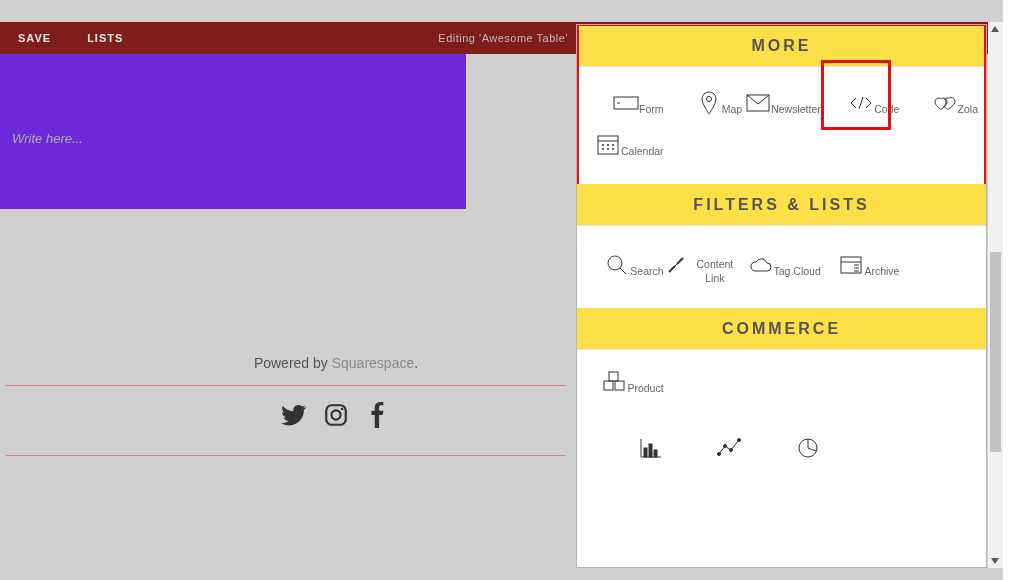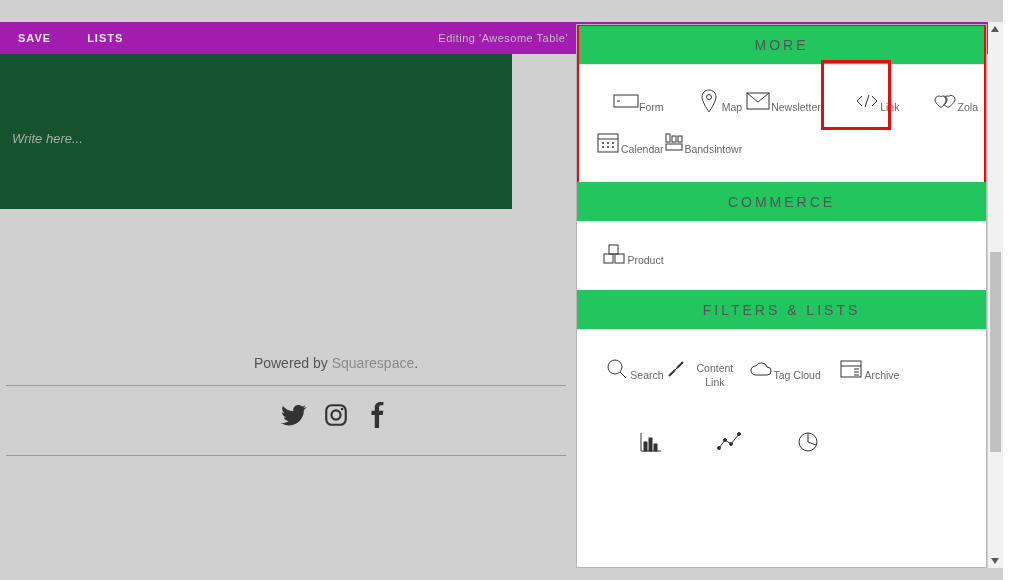--- a/index.html
+++ b/index.html
@@ -1,49 +1,49 @@
 <!DOCTYPE html>
 <html><head>
 <meta charset="utf-8">
 <style>
   * { box-sizing: border-box; margin: 0; padding: 0; }
   html, body { width: 1020px; height: 580px; overflow: hidden; font-family: "Helvetica Neue", Arial, sans-serif; background: #d0d0d0; }
   .canvas { position: relative; width: 1020px; height: 580px; background: #d0d0d0; }
   .page-bar-top { position: absolute; top: 0; left: 0; width: 988px; height: 22px; background: #d0d0d0; }
   .editor-bar {
     position: absolute; top: 22px; left: 0; width: 988px; height: 32px;
-    background: #a21caf; color: #e5e5e5; font-size: 11px; letter-spacing: 1px;
+    background: #7f1d1d; color: #e5e5e5; font-size: 11px; letter-spacing: 1px;
     display: flex; align-items: center;
   }
   .editor-bar .btn { padding: 0 18px; font-weight: 700; cursor: pointer; }
   .editor-bar .status { margin-left: auto; padding-right: 420px; color: #bdbdbd; font-weight: 400; letter-spacing: 0.5px; }
   .editor-body {
-    position: absolute; top: 54px; left: 0; width: 512px; height: 155px; background: #14532d;
+    position: absolute; top: 54px; left: 0; width: 466px; height: 155px; background: #6d28d9;
   }
   .editor-body .placeholder { position: absolute; top: 77px; left: 12px; color: #adadad; font-size: 13px; font-style: italic; }
   .page-footer {
     position: absolute; top: 209px; left: 0; width: 672px; height: 370px; background: #d0d0d0;
   }
   .powered { position: absolute; top: 146px; width: 100%; text-align: center; color: #555; font-size: 14px; }
   .powered .brand { color: #8a8a8a; }
   .red-line { position: absolute; left: 6px; width: 560px; height: 1px; background: #d44; opacity: .6; }
   .red-line.l1 { top: 176px; }
   .red-line.l2 { top: 246px; }
   .social-row { position: absolute; top: 193px; width: 100%; display: flex; justify-content: center; gap: 16px; }
   .social-row svg { width: 26px; height: 26px; fill: #333; }
 
   
   .side-panel {
     position: absolute; top: 24px; left: 576px; width: 411px; height: 544px;
     background: #fff; border: 1px solid #b5b5b5; overflow-y: auto;
   }
   .side-panel::-webkit-scrollbar { width: 10px; }
   .panel-header {
-    text-align: center; font-size: 14px; letter-spacing: 3px; color: #555;
-    padding: 12px 0 11px; background: #22c55e; border-bottom: 1px solid #e4e4e4; font-weight: 400;
+    text-align: center; font-size: 16px; letter-spacing: 3px; color: #555;
+    padding: 12px 0 11px; background: #fde047; border-bottom: 1px solid #e4e4e4; font-weight: 700;
   }
   .section { position: relative; }
   .grid {
     display: grid; grid-template-columns: repeat(5, 1fr); gap: 6px 0;
     padding: 14px 8px 18px;
   }
   .cell {
     display: flex; align-items: center; justify-content: flex-end;
     cursor: pointer; padding: 4px 0; min-width: 76px;
   }
@@ -136,21 +136,21 @@
           <div class="lbl">Newsletter</div>
         </div>
         <div class="cell">
           <div class="ico">
               <svg width="26" height="18" viewBox="0 0 26 18">
                 <polyline points="8,4 3,9 8,14"></polyline>
                 <polyline points="18,4 23,9 18,14"></polyline>
                 <line x1="15" y1="3" x2="11" y2="15"></line>
               </svg>
             </div>
-          <div class="lbl">Link</div>
+          <div class="lbl">Code</div>
         </div>
         <div class="cell">
           <div class="ico">
               <svg width="26" height="18" viewBox="0 0 26 18">
                 <path d="M7 4c-2 0-4 1.5-4 4 0 3 4 6 6 7.5C11 14 15 11 15 8c0-2.5-2-4-4-4-1.3 0-2 .8-2 .8S8.3 4 7 4z"></path>
                 <path d="M15 4c-1 0-1.8.5-2.3 1 .8.8 1.3 1.9 1.3 3 0 1.6-1 3.2-2.2 4.5 1.8 1.6 4.2 3 4.2 3s7-4.5 7-8c0-2.5-2-4-4-4-1.3 0-2 .8-2 .8S16.3 4 15 4z"></path>
               </svg>
             </div>
           <div class="lbl">Zola</div>
         </div>
@@ -162,47 +162,20 @@
                 <circle cx="6" cy="12" r="0.6" fill="#333"></circle>
                 <circle cx="11" cy="12" r="0.6" fill="#333"></circle>
                 <circle cx="16" cy="12" r="0.6" fill="#333"></circle>
                 <circle cx="6" cy="16" r="0.6" fill="#333"></circle>
                 <circle cx="11" cy="16" r="0.6" fill="#333"></circle>
                 <circle cx="16" cy="16" r="0.6" fill="#333"></circle>
               </svg>
             </div>
           <div class="lbl">Calendar</div>
         </div>
-        <div class="cell">
-          <div class="ico">
-              <svg width="20" height="20" viewBox="0 0 20 20">
-                <rect x="2" y="12" width="16" height="6"></rect>
-                <rect x="2" y="2" width="4" height="8"></rect>
-                <rect x="8" y="4" width="4" height="6"></rect>
-                <rect x="14" y="4" width="4" height="6"></rect>
-              </svg>
-            </div>
-          <div class="lbl">Bandsintowr</div>
-        </div>
-      </div>
-    </div>
-
-    <div class="section">
-      <div class="panel-header">COMMERCE</div>
-      <div class="grid">
-        <div class="cell">
-          <div class="ico">
-              <svg width="22" height="20" viewBox="0 0 22 20">
-                <rect x="6" y="1" width="9" height="9"></rect>
-                <rect x="1" y="10" width="9" height="9"></rect>
-                <rect x="12" y="10" width="9" height="9"></rect>
-              </svg>
-            </div>
-          <div class="lbl">Product</div>
-        </div>
       </div>
     </div>
 
     <div class="section">
       <div class="panel-header">FILTERS &amp; LISTS</div>
       <div class="grid">
         <div class="cell">
           <div class="ico">
               <svg width="22" height="22" viewBox="0 0 22 22">
                 <circle cx="9" cy="9" r="7"></circle>
@@ -238,20 +211,36 @@
                 <line x1="14" y1="13" x2="19" y2="13"></line>
                 <line x1="14" y1="16" x2="19" y2="16"></line>
               </svg>
             </div>
           <div class="lbl">Archive</div>
         </div>
       </div>
     </div>
 
     <div class="section">
+      <div class="panel-header">COMMERCE</div>
+      <div class="grid">
+        <div class="cell">
+          <div class="ico">
+              <svg width="22" height="20" viewBox="0 0 22 20">
+                <rect x="6" y="1" width="9" height="9"></rect>
+                <rect x="1" y="10" width="9" height="9"></rect>
+                <rect x="12" y="10" width="9" height="9"></rect>
+              </svg>
+            </div>
+          <div class="lbl">Product</div>
+        </div>
+      </div>
+    </div>
+
+    <div class="section">
       <div class="grid">
         <div class="cell">
           <div class="ico">
               <svg width="22" height="20" viewBox="0 0 22 20">
                 <line x1="1" y1="19" x2="21" y2="19"></line>
                 <line x1="1" y1="1" x2="1" y2="19"></line>
                 <rect x="4" y="10" width="3" height="9" fill="#333"></rect>
                 <rect x="9" y="6" width="3" height="13" fill="#333"></rect>
                 <rect x="14" y="12" width="3" height="7" fill="#333"></rect>
               </svg>

